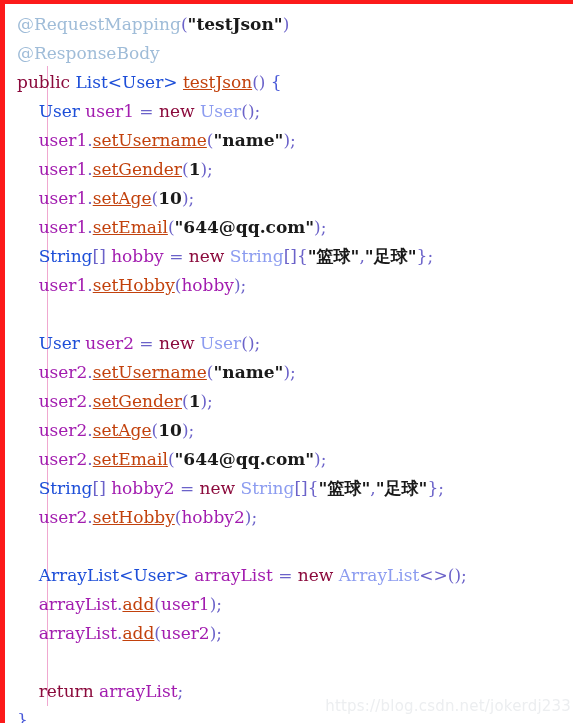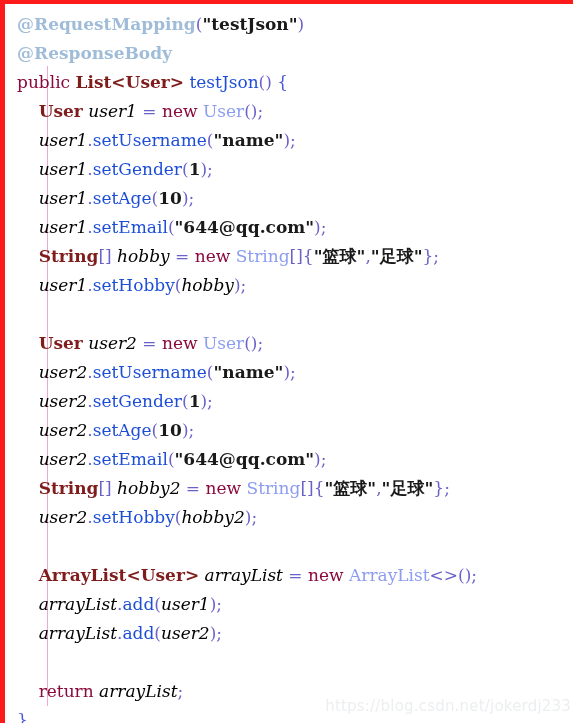--- a/index.html
+++ b/index.html
@@ -40,26 +40,26 @@
     white-space: pre;
     letter-spacing: 0px;
   }
 
   .line {
     height: 29px;
     white-space: pre;
   }
 
   
-  .tok-annotation { color: #9fbcd8; font-weight: bold; text-align: center; }
+  .tok-annotation { color: #9fbcd8; font-weight: normal; text-align: center; }
   .tok-keyword    { color: #8b0a3c; font-weight: normal; }
-  .tok-type       { color: #7f1d1d; font-weight: bold; }
+  .tok-type       { color: #1d4ed8; font-weight: normal; }
   .tok-type-light { color: #8c9cf0; }
-  .tok-var        { color: #000000; font-style: italic; }
-  .tok-method     { color: #1d4ed8; }
+  .tok-var        { color: #a21caf; }
+  .tok-method     { color: #c2410c; text-decoration: underline; }
   .tok-string     { color: #1a1a1a; font-weight: bold; }
   .tok-number     { color: #1a1a1a; font-weight: bold; }
   .tok-punct      { color: #6b62c9; }
   .tok-brace      { color: #4a5ad8; }
   .tok-plain      { color: #6b62c9; }
 
   .watermark {
     position: absolute;
     right: 2px;
     bottom: 8px;

